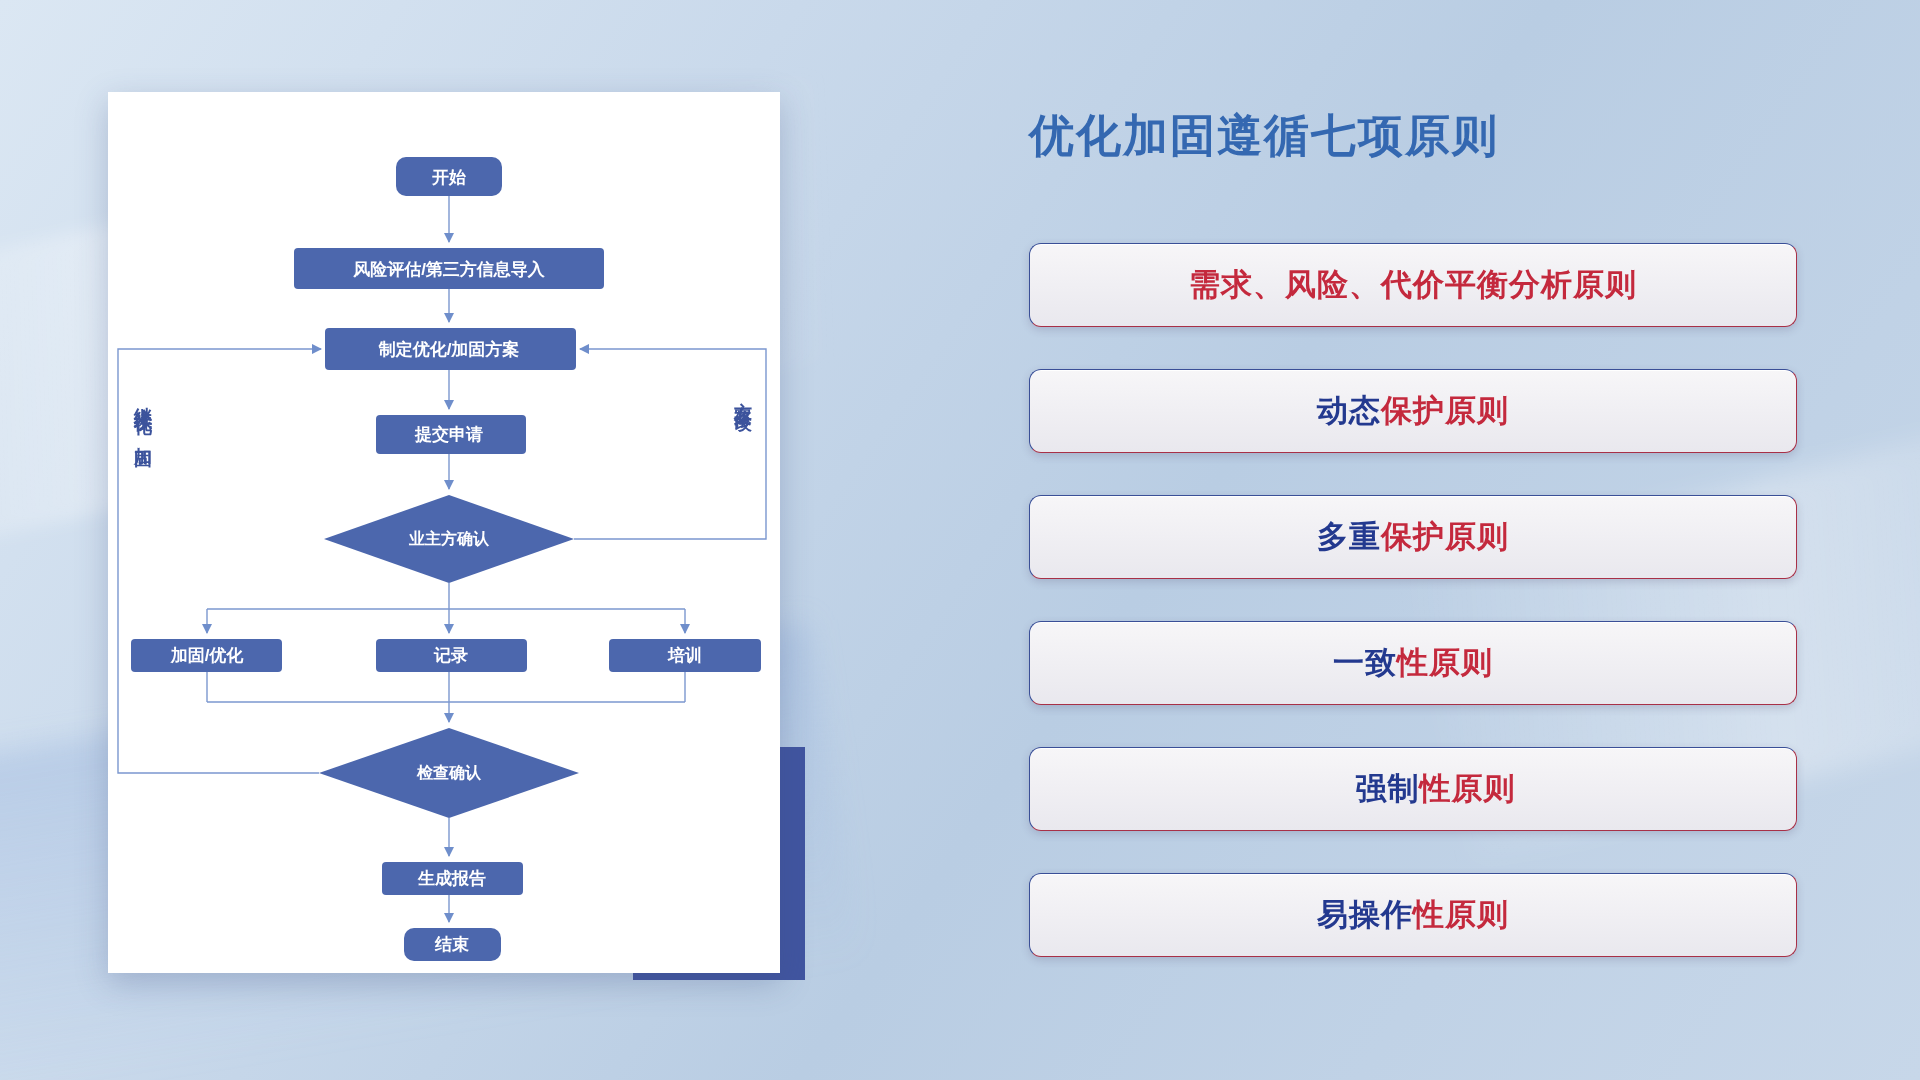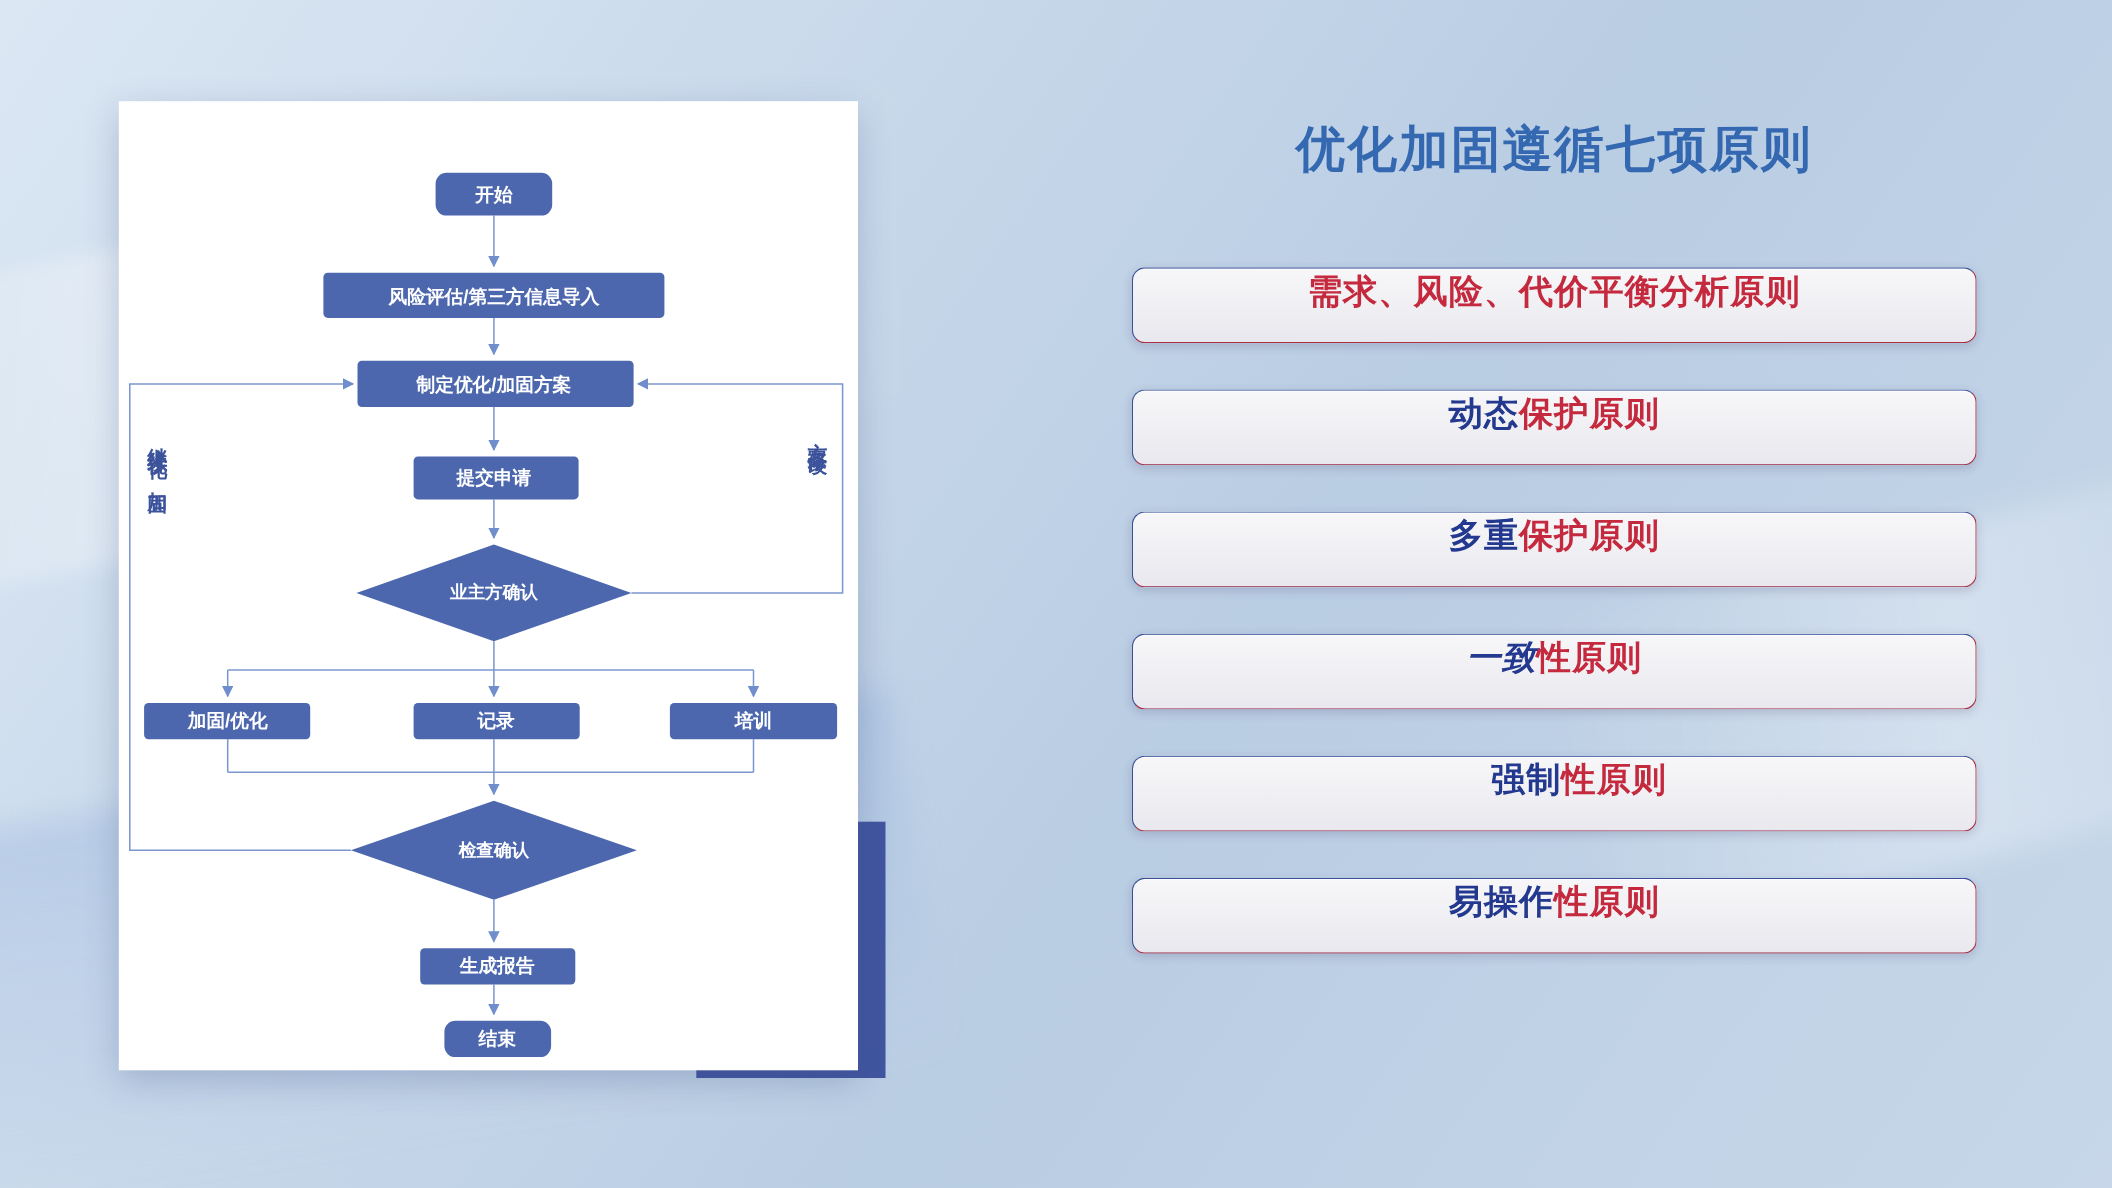--- a/index.html
+++ b/index.html
@@ -22,30 +22,30 @@
   .card-accent{position:absolute;left:633px;top:747px;width:172px;height:233px;background:#4155a0;}
   .card{position:absolute;left:108px;top:92px;width:672px;height:881px;background:#ffffff;
     box-shadow:0 10px 30px rgba(60,80,130,.28);}
   .flow{position:absolute;left:0;top:0;width:672px;height:881px;}
 
   .vlabel{position:absolute;writing-mode:vertical-rl;text-orientation:upright;
     color:#3c539c;font-weight:700;font-size:18px;letter-spacing:4px;line-height:1;}
   .vlabel-left{left:26px;top:300px;}
   .vlabel-right{left:626px;top:296px;}
 
-  .title{position:absolute;left:1029px;top:106px;width:768px;text-align:center;
+  .title{position:absolute;left:1029px;top:106px;width:768px;text-align:left;
     font-size:45px;font-weight:700;color:#3468b1;letter-spacing:2px;}
 
   .principles{position:absolute;left:1029px;top:243px;width:768px;
     display:flex;flex-direction:column;gap:42px;}
-  .pill{height:69px;border-radius:12px;box-sizing:border-box;
+  .pill{height:84px;border-radius:12px;box-sizing:border-box;
     background:linear-gradient(180deg,#f7f6f8,#e9e8ee);
     border:1px solid;border-color:#3a4f97 #a83047 #a83047 #3a4f97;
     box-shadow:0 3px 9px rgba(70,60,100,.20), inset 0 1px 0 #ffffff;
-    display:flex;justify-content:center;
+    display:flex;align-items:center;justify-content:center;
     font-size:31px;font-weight:600;letter-spacing:1px;}
 
   .flow text{fill:#ffffff;font-weight:700;font-size:17px;text-anchor:middle;
     font-family:"Liberation Sans","DejaVu Sans",sans-serif;}
   .flow .dtext{font-size:16px;}
   .flow .shape{fill:#4c67ad;}
   .flow .edge{stroke:#7b97cf;stroke-width:1.4;fill:none;}
 </style>
 </head>
 <body>
@@ -133,21 +133,21 @@
     </div>
     <div class="pill">
       <span style="color: rgb(35, 57, 143);">动态</span>
       <span style="color: rgb(196, 41, 61);">保护原则</span>
     </div>
     <div class="pill">
       <span style="color: rgb(35, 57, 143); font-family: Liberation Serif, serif;">多重</span>
       <span style="color: rgb(196, 41, 61);">保护原则</span>
     </div>
     <div class="pill">
-      <span style="color: rgb(35, 57, 143); font-style: italic;">一致</span>
+      <span style="color: rgb(35, 57, 143);">一致</span>
       <span style="color: rgb(196, 41, 61);">性原则</span>
     </div>
     <div class="pill">
       <span style="color: rgb(35, 57, 143); margin-left: 45px;">强制</span>
       <span style="color: rgb(196, 41, 61);">性原则</span>
     </div>
     <div class="pill">
       <span style="color: rgb(35, 57, 143); font-family: Liberation Serif, serif;">易操作</span>
       <span style="color: rgb(196, 41, 61);">性原则</span>
     </div>

